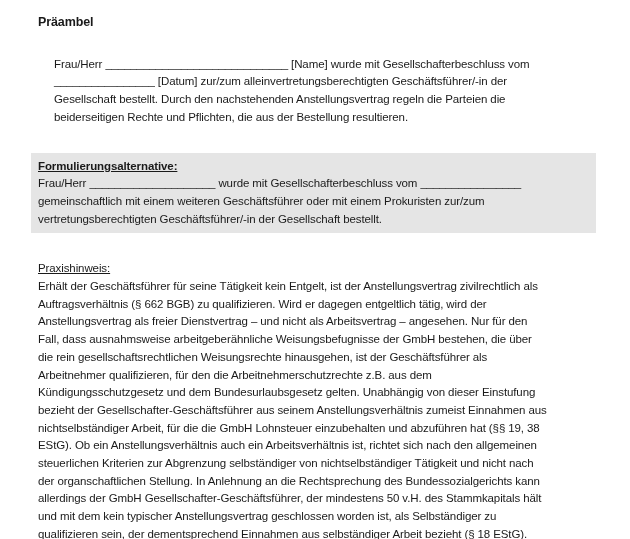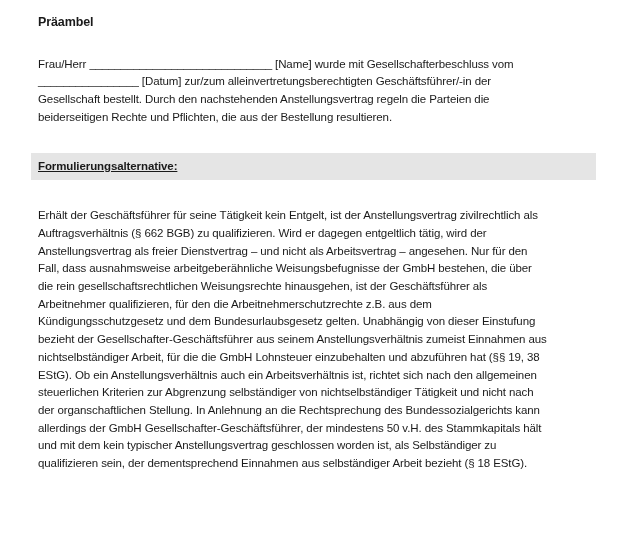--- a/index.html
+++ b/index.html
@@ -28,20 +28,21 @@
     font-weight: bold;
     margin: 0 0 24px 0;
     white-space: pre;
   }
   .para {
     margin: 0;
     white-space: pre;
   }
   .intro {
     margin-bottom: 26px;
+    margin-left: 16px;
   }
   .alt-box {
     box-sizing: border-box;
     width: 565px;
     margin-left: -7px;
     padding: 5px 8px 5px 7px;
     margin-bottom: 27px;
   }
   .alt-heading {
     font-weight: bold;
@@ -60,23 +61,27 @@
 
   <h1 class="doc-title">Präambel</h1>
 
   <div class="para intro">Frau/Herr _____________________________ [Name] wurde mit Gesellschafterbeschluss vom
 ________________ [Datum] zur/zum alleinvertretungsberechtigten Geschäftsführer/-in der
 Gesellschaft bestellt. Durch den nachstehenden Anstellungsvertrag regeln die Parteien die
 beiderseitigen Rechte und Pflichten, die aus der Bestellung resultieren.</div>
 
   <div class="alt-box" style="background: #e5e5e5;">
     <div class="alt-heading">Formulierungsalternative:</div>
+    <div class="para">Frau/Herr ____________________ wurde mit Gesellschafterbeschluss vom ________________
+gemeinschaftlich mit einem weiteren Geschäftsführer oder mit einem Prokuristen zur/zum
+vertretungsberechtigten Geschäftsführer/-in der Gesellschaft bestellt.</div>
   </div>
 
   <div>
+    <div class="praxis-heading">Praxishinweis:</div>
     <div class="para">Erhält der Geschäftsführer für seine Tätigkeit kein Entgelt, ist der Anstellungsvertrag zivilrechtlich als
 Auftragsverhältnis (§ 662 BGB) zu qualifizieren. Wird er dagegen entgeltlich tätig, wird der
 Anstellungsvertrag als freier Dienstvertrag – und nicht als Arbeitsvertrag – angesehen. Nur für den
 Fall, dass ausnahmsweise arbeitgeberähnliche Weisungsbefugnisse der GmbH bestehen, die über
 die rein gesellschaftsrechtlichen Weisungsrechte hinausgehen, ist der Geschäftsführer als
 Arbeitnehmer qualifizieren, für den die Arbeitnehmerschutzrechte z.B. aus dem
 Kündigungsschutzgesetz und dem Bundesurlaubsgesetz gelten. Unabhängig von dieser Einstufung
 bezieht der Gesellschafter-Geschäftsführer aus seinem Anstellungsverhältnis zumeist Einnahmen aus
 nichtselbständiger Arbeit, für die die GmbH Lohnsteuer einzubehalten und abzuführen hat (§§ 19, 38
 EStG). Ob ein Anstellungsverhältnis auch ein Arbeitsverhältnis ist, richtet sich nach den allgemeinen

